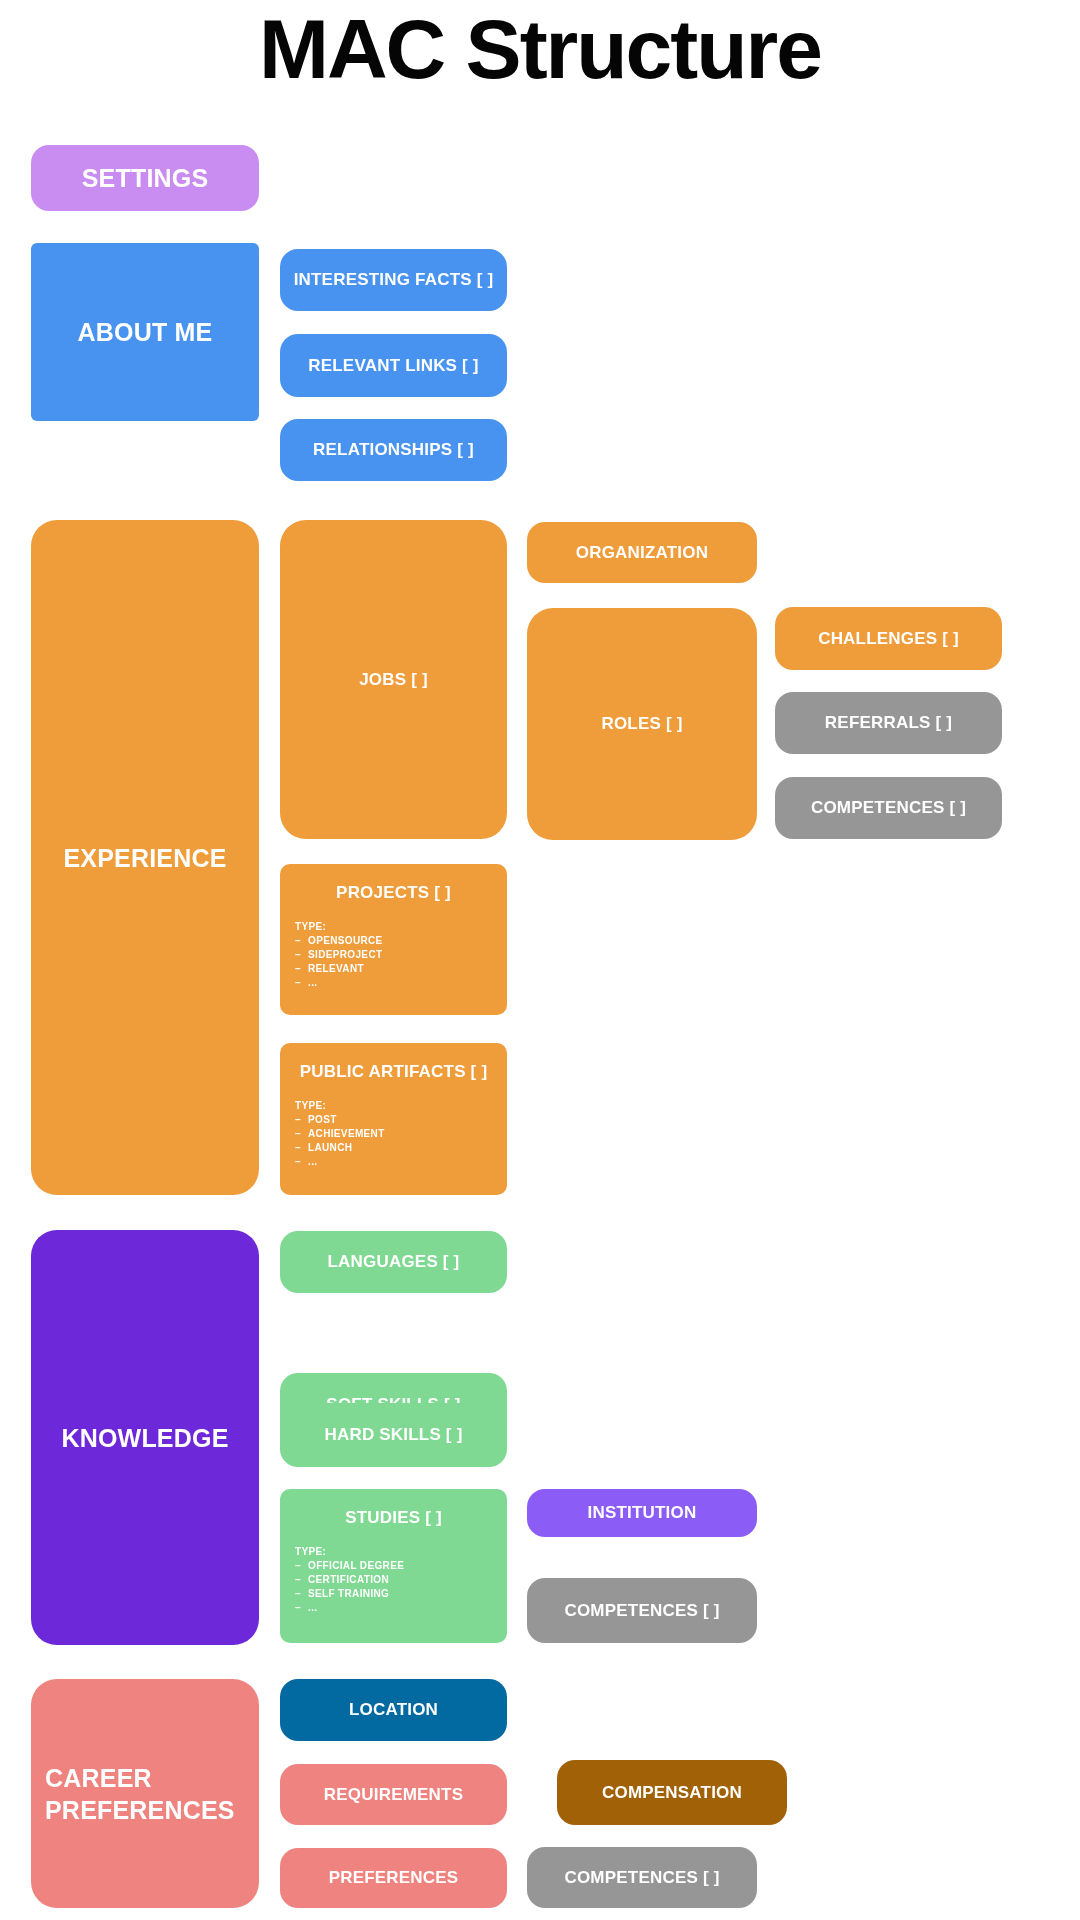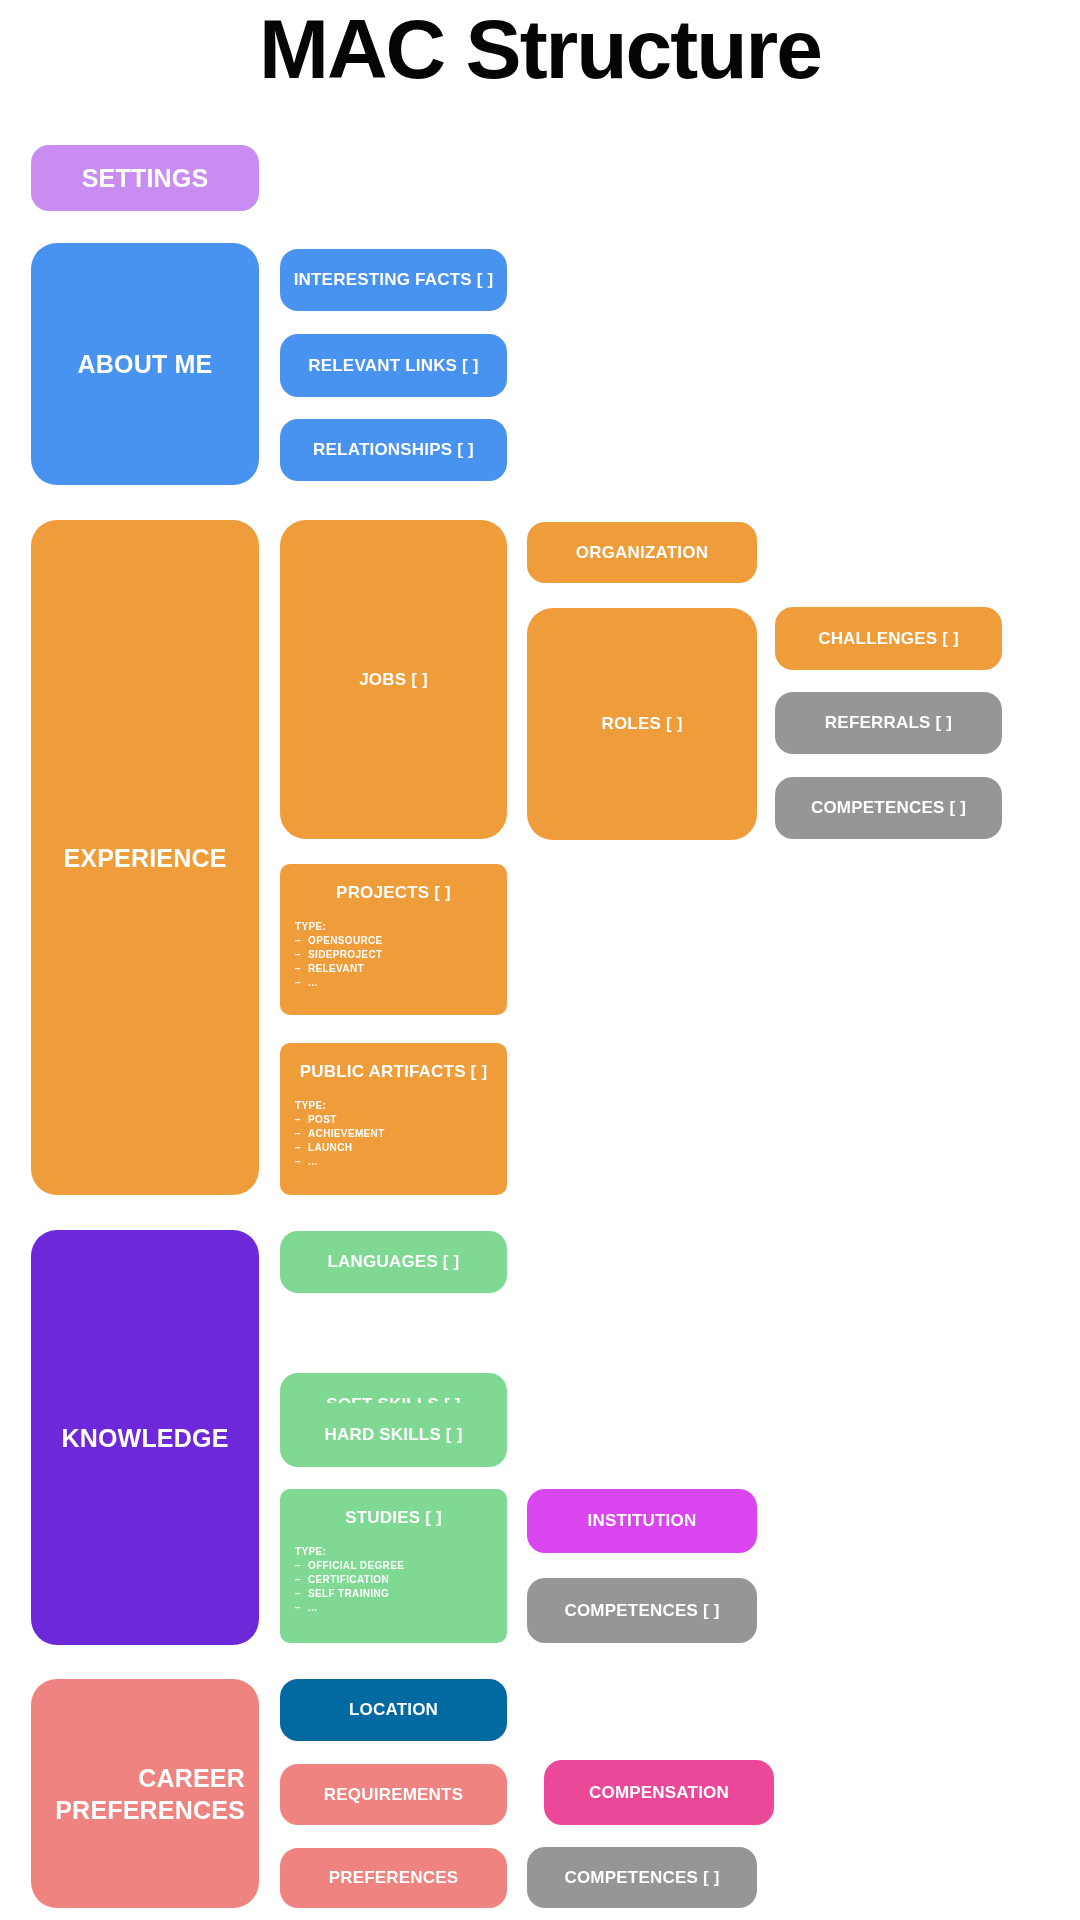--- a/index.html
+++ b/index.html
@@ -24,21 +24,21 @@
     color: #050505;
   }
   .block {
     position: absolute;
     display: flex;
     align-items: center;
     justify-content: center;
     box-sizing: border-box;
     color: #ffffff;
     font-weight: 700;
-    text-align: right;
+    text-align: left;
   }
   .r18 { border-radius: 18px; }
   .r22 { border-radius: 10px; }
   .r26 { border-radius: 26px; }
   .f-main  { font-size: 25px; line-height: 1.28; padding: 0 14px; letter-spacing: 0.2px; }
   .f-child { font-size: 17px; letter-spacing: 0.2px; padding: 0 8px; }
   .type {
     flex-direction: column;
     justify-content: flex-start;
     align-items: stretch;
@@ -55,21 +55,21 @@
 <body>
 
 <div class="canvas">
 
   <div class="page-title" style="color: rgb(5, 5, 5);">MAC Structure</div>
 
   <div class="block r18 f-main" style="left: 31px; top: 145px; width: 228px; height: 66px; background-color: rgb(201, 141, 242);">
     <span>SETTINGS</span>
   </div>
 
-  <div class="block r26 f-main" style="left: 31px; top: 243px; width: 228px; height: 242px; background-color: rgb(72, 146, 240);">
+  <div class="block r26 f-main" style="left: 31px; top: 243px; width: 228px; height: 178px; background-color: rgb(72, 146, 240); border-radius: 6px;">
     <span>ABOUT ME</span>
   </div>
   <div class="block r18 f-child" style="left: 280px; top: 249px; width: 227px; height: 62px; background-color: rgb(72, 146, 240);">
     <span>INTERESTING FACTS [ ]</span>
   </div>
   <div class="block r18 f-child" style="left: 280px; top: 334px; width: 227px; height: 63px; background-color: rgb(72, 146, 240);">
     <span>RELEVANT LINKS [ ]</span>
   </div>
   <div class="block r18 f-child" style="left: 280px; top: 419px; width: 227px; height: 62px; background-color: rgb(72, 146, 240);">
     <span>RELATIONSHIPS [ ]</span>
@@ -172,39 +172,39 @@
           <span class="dash">–</span>
           <span>SELF TRAINING</span>
         </div>
       <div class="type-item">
           <span class="dash">–</span>
           <span>...</span>
         </div>
     </div>
   </div>
 
-  <div class="block r18 f-child" style="left: 527px; top: 1489px; width: 230px; height: 64px; background-color: #d946ef;">
+  <div class="block r18 f-child" style="left: 527px; top: 1489px; width: 230px; height: 48px; background-color: #8b5cf6;">
     <span>INSTITUTION</span>
   </div>
   <div class="block r18 f-child" style="left: 527px; top: 1578px; width: 230px; height: 65px; background-color: rgb(150, 150, 150);">
     <span>COMPETENCES [ ]</span>
   </div>
 
   <div class="block r26 f-main" style="left: 31px; top: 1679px; width: 228px; height: 229px; background-color: rgb(239, 131, 127);">
     <span>CAREER PREFERENCES</span>
   </div>
   <div class="block r18 f-child" style="left: 280px; top: 1679px; width: 227px; height: 62px; background-color: #0369a1;">
     <span>LOCATION</span>
   </div>
   <div class="block r18 f-child" style="left: 280px; top: 1764px; width: 227px; height: 61px; background-color: rgb(239, 131, 127);">
     <span>REQUIREMENTS</span>
   </div>
   <div class="block r18 f-child" style="left: 280px; top: 1848px; width: 227px; height: 60px; background-color: rgb(239, 131, 127);">
     <span>PREFERENCES</span>
   </div>
-  <div class="block r18 f-child" style="left: 544px; top: 1760px; width: 230px; height: 65px; background-color: #ec4899;">
+  <div class="block r18 f-child" style="left: 557px; top: 1760px; width: 230px; height: 65px; background-color: #a16207;">
     <span>COMPENSATION</span>
   </div>
   <div class="block r18 f-child" style="left: 527px; top: 1847px; width: 230px; height: 61px; background-color: rgb(150, 150, 150);">
     <span>COMPETENCES [ ]</span>
   </div>
 
 </div>
 
 </body></html>

